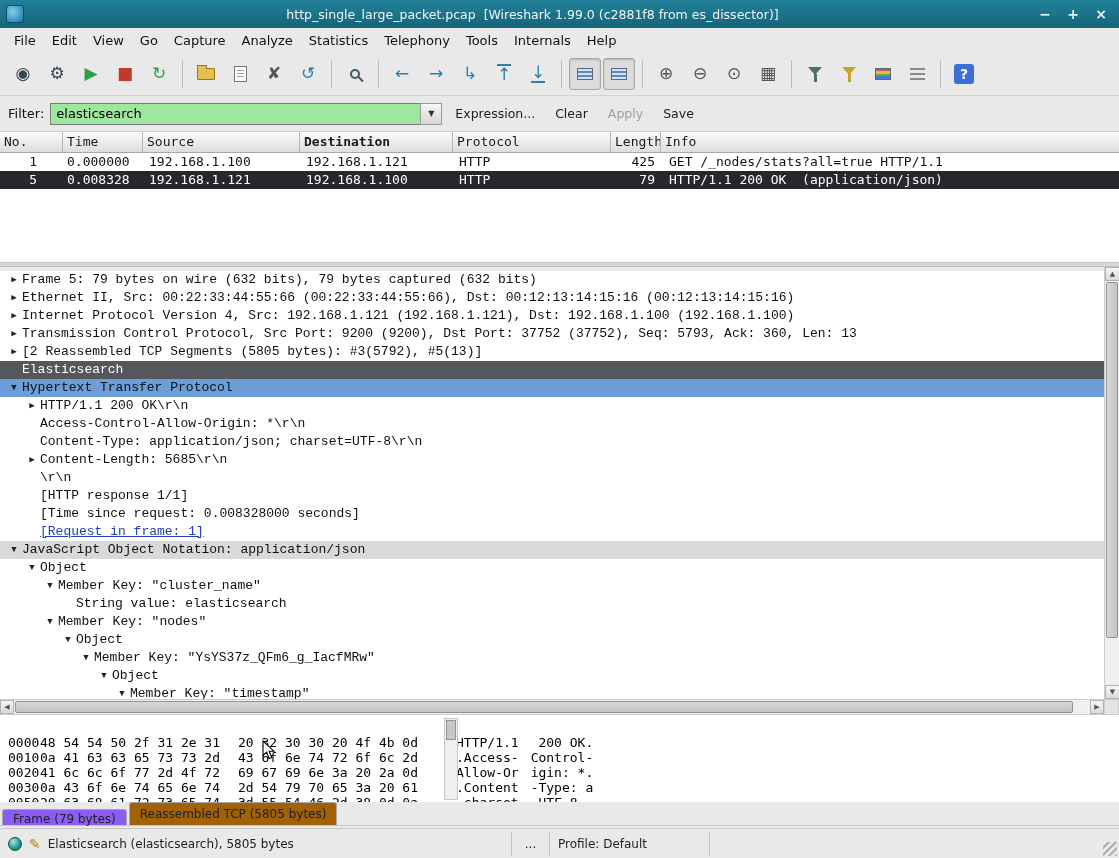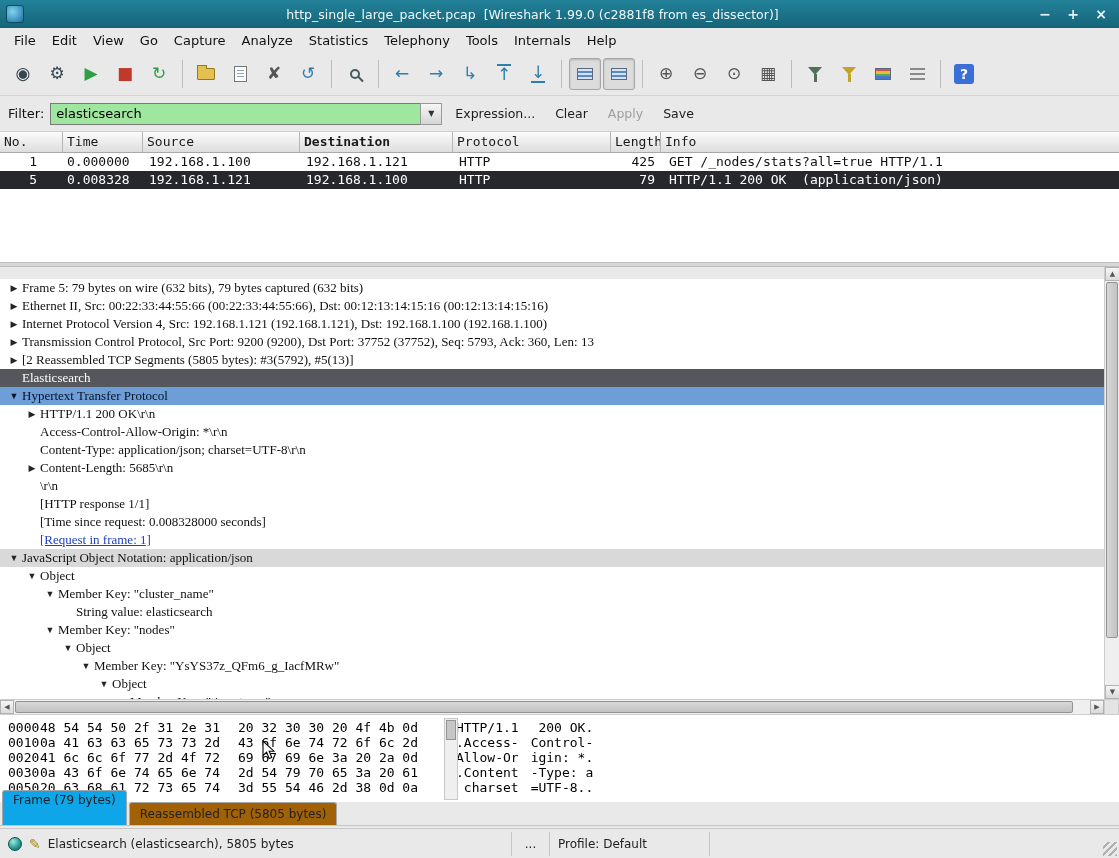--- a/index.html
+++ b/index.html
@@ -78,22 +78,22 @@
   .no-cell { width:63px; text-align:right; padding-right:26px; }
   .time-cell{ width:80px; } .src-cell{ width:157px; padding-left:6px;} .dst-cell{ width:153px; padding-left:6px;}
   .proto-cell{ width:158px; padding-left:6px;} .len-cell{ width:50px; text-align:right; padding-right:6px;}
   .info-cell{ flex:1; padding-left:8px;}
 
   
   .splitter { position:absolute; left:0; top:262px; width:100%; height:5px; background:#d8d8d8;
     border-top:1px solid #bdbdbd; border-bottom:1px solid #bdbdbd; }
 
   
-  .details { position:absolute; left:0; top:279px; width:100%; height:540px; background:#fff;
-    font-family:Liberation Serif, serif; font-size:13px; overflow:hidden; }
+  .details { position:absolute; left:0; top:271px; width:100%; height:540px; background:#fff;
+    font-family:Liberation Mono, monospace; font-size:13px; overflow:hidden; }
   .drow { height:18px; line-height:18px; display:flex; align-items:center; white-space:pre; color:#101010; }
   .tri { width:16px; flex:none; font-size:9px; color:#242424; text-align:center; }
   .tri-c::before { content:"▶"; }
   .tri-e::before { content:"▼"; }
   .lvl0{padding-left:6px;} .lvl1{padding-left:24px;} .lvl2{padding-left:42px;} .lvl3{padding-left:60px;}
   .lvl4{padding-left:78px;} .lvl5{padding-left:96px;} .lvl6{padding-left:114px;}
   .drow.dark { background:#54575b; color:#fff; }
   .drow.dark .tri { color:#fff; }
   .drow.blue { background:#6d9ed8; color:#071220; }
   .drow.blue .tri { color:#071220; }
@@ -113,34 +113,34 @@
   .hs-btn { position:absolute; top:0; width:14px; height:14px; background:linear-gradient(#f6f6f6,#dadada);
     border:1px solid #b2b2b2; display:flex; align-items:center; justify-content:center; font-size:7px; color:#555; }
   .hs-left { left:0; } .hs-left::before{content:"◀";}
   .hs-right { right:0; } .hs-right::before{content:"▶";}
   .hs-slider { position:absolute; top:1px; left:15px; width:1058px; height:12px;
     background:linear-gradient(#d8d8d8,#c2c2c2); border:1px solid #939393; border-radius:2px; }
   .corner { position:absolute; right:0; top:699px; width:15px; height:16px; background:#e4e4e4; border:1px solid #cdcdcd; }
 
   
   .hexpane { position:absolute; left:0; top:716px; width:100%; height:86px; background:#fff; overflow:hidden;
-    padding-top:4px; font-family:"DejaVu Sans Mono","Liberation Mono",monospace; font-size:13px; }
+    padding-top:19px; font-family:"DejaVu Sans Mono","Liberation Mono",monospace; font-size:13px; }
   .hrow { height:15px; line-height:15px; white-space:pre; display:flex; color:#000; }
   .h-off { width:40px; padding-left:8px; flex:none; }
   .h-g1 { width:188px; flex:none; }
   .h-g2 { width:188px; flex:none; margin-left:10px; }
   .h-a1 { margin-left:30px; flex:none; }
   .h-a2 { margin-left:12px; flex:none; }
   .hexscroll { position:absolute; left:444px; top:718px; width:14px; height:82px; background:#efefef; border:1px solid #c8c8c8; }
   .hexscroll .hx-slider { position:absolute; top:1px; left:1px; width:10px; height:20px; background:#c6c6c6; border:1px solid #949494; }
 
   
   .tabbar { position:absolute; left:0; top:802px; width:100%; height:24px; background:#e9e9e9;
     border-bottom:1px solid #c4c4c4; display:flex; align-items:flex-end; padding-left:2px; }
-  .tab { height:35px; line-height:19px; padding:0 10px; font-size:12px; background:#0ea5e9;
+  .tab { height:16px; line-height:19px; padding:0 10px; font-size:12px; background:#8b5cf6;
     border:1px solid #a6a6a6; border-bottom:none; border-radius:3px 3px 0 0; margin-right:2px; color:#222; white-space:nowrap; }
   .tab.active { background:#a16207; height:23px; line-height:22px; }
 
   
   .statusbar { position:absolute; left:0; top:828px; width:100%; height:30px; background:#e9e9e9;
     border-top:1px solid #c8c8c8; display:flex; align-items:center; font-size:12px; color:#222; }
   .sb-sec { height:24px; display:flex; align-items:center; border-right:1px solid #c6c6c6; padding:0 8px; overflow:hidden; }
   .sb-left { width:512px; gap:7px; }
   .sb-mid { width:38px; justify-content:center; }
   .sb-profile { width:160px; }

